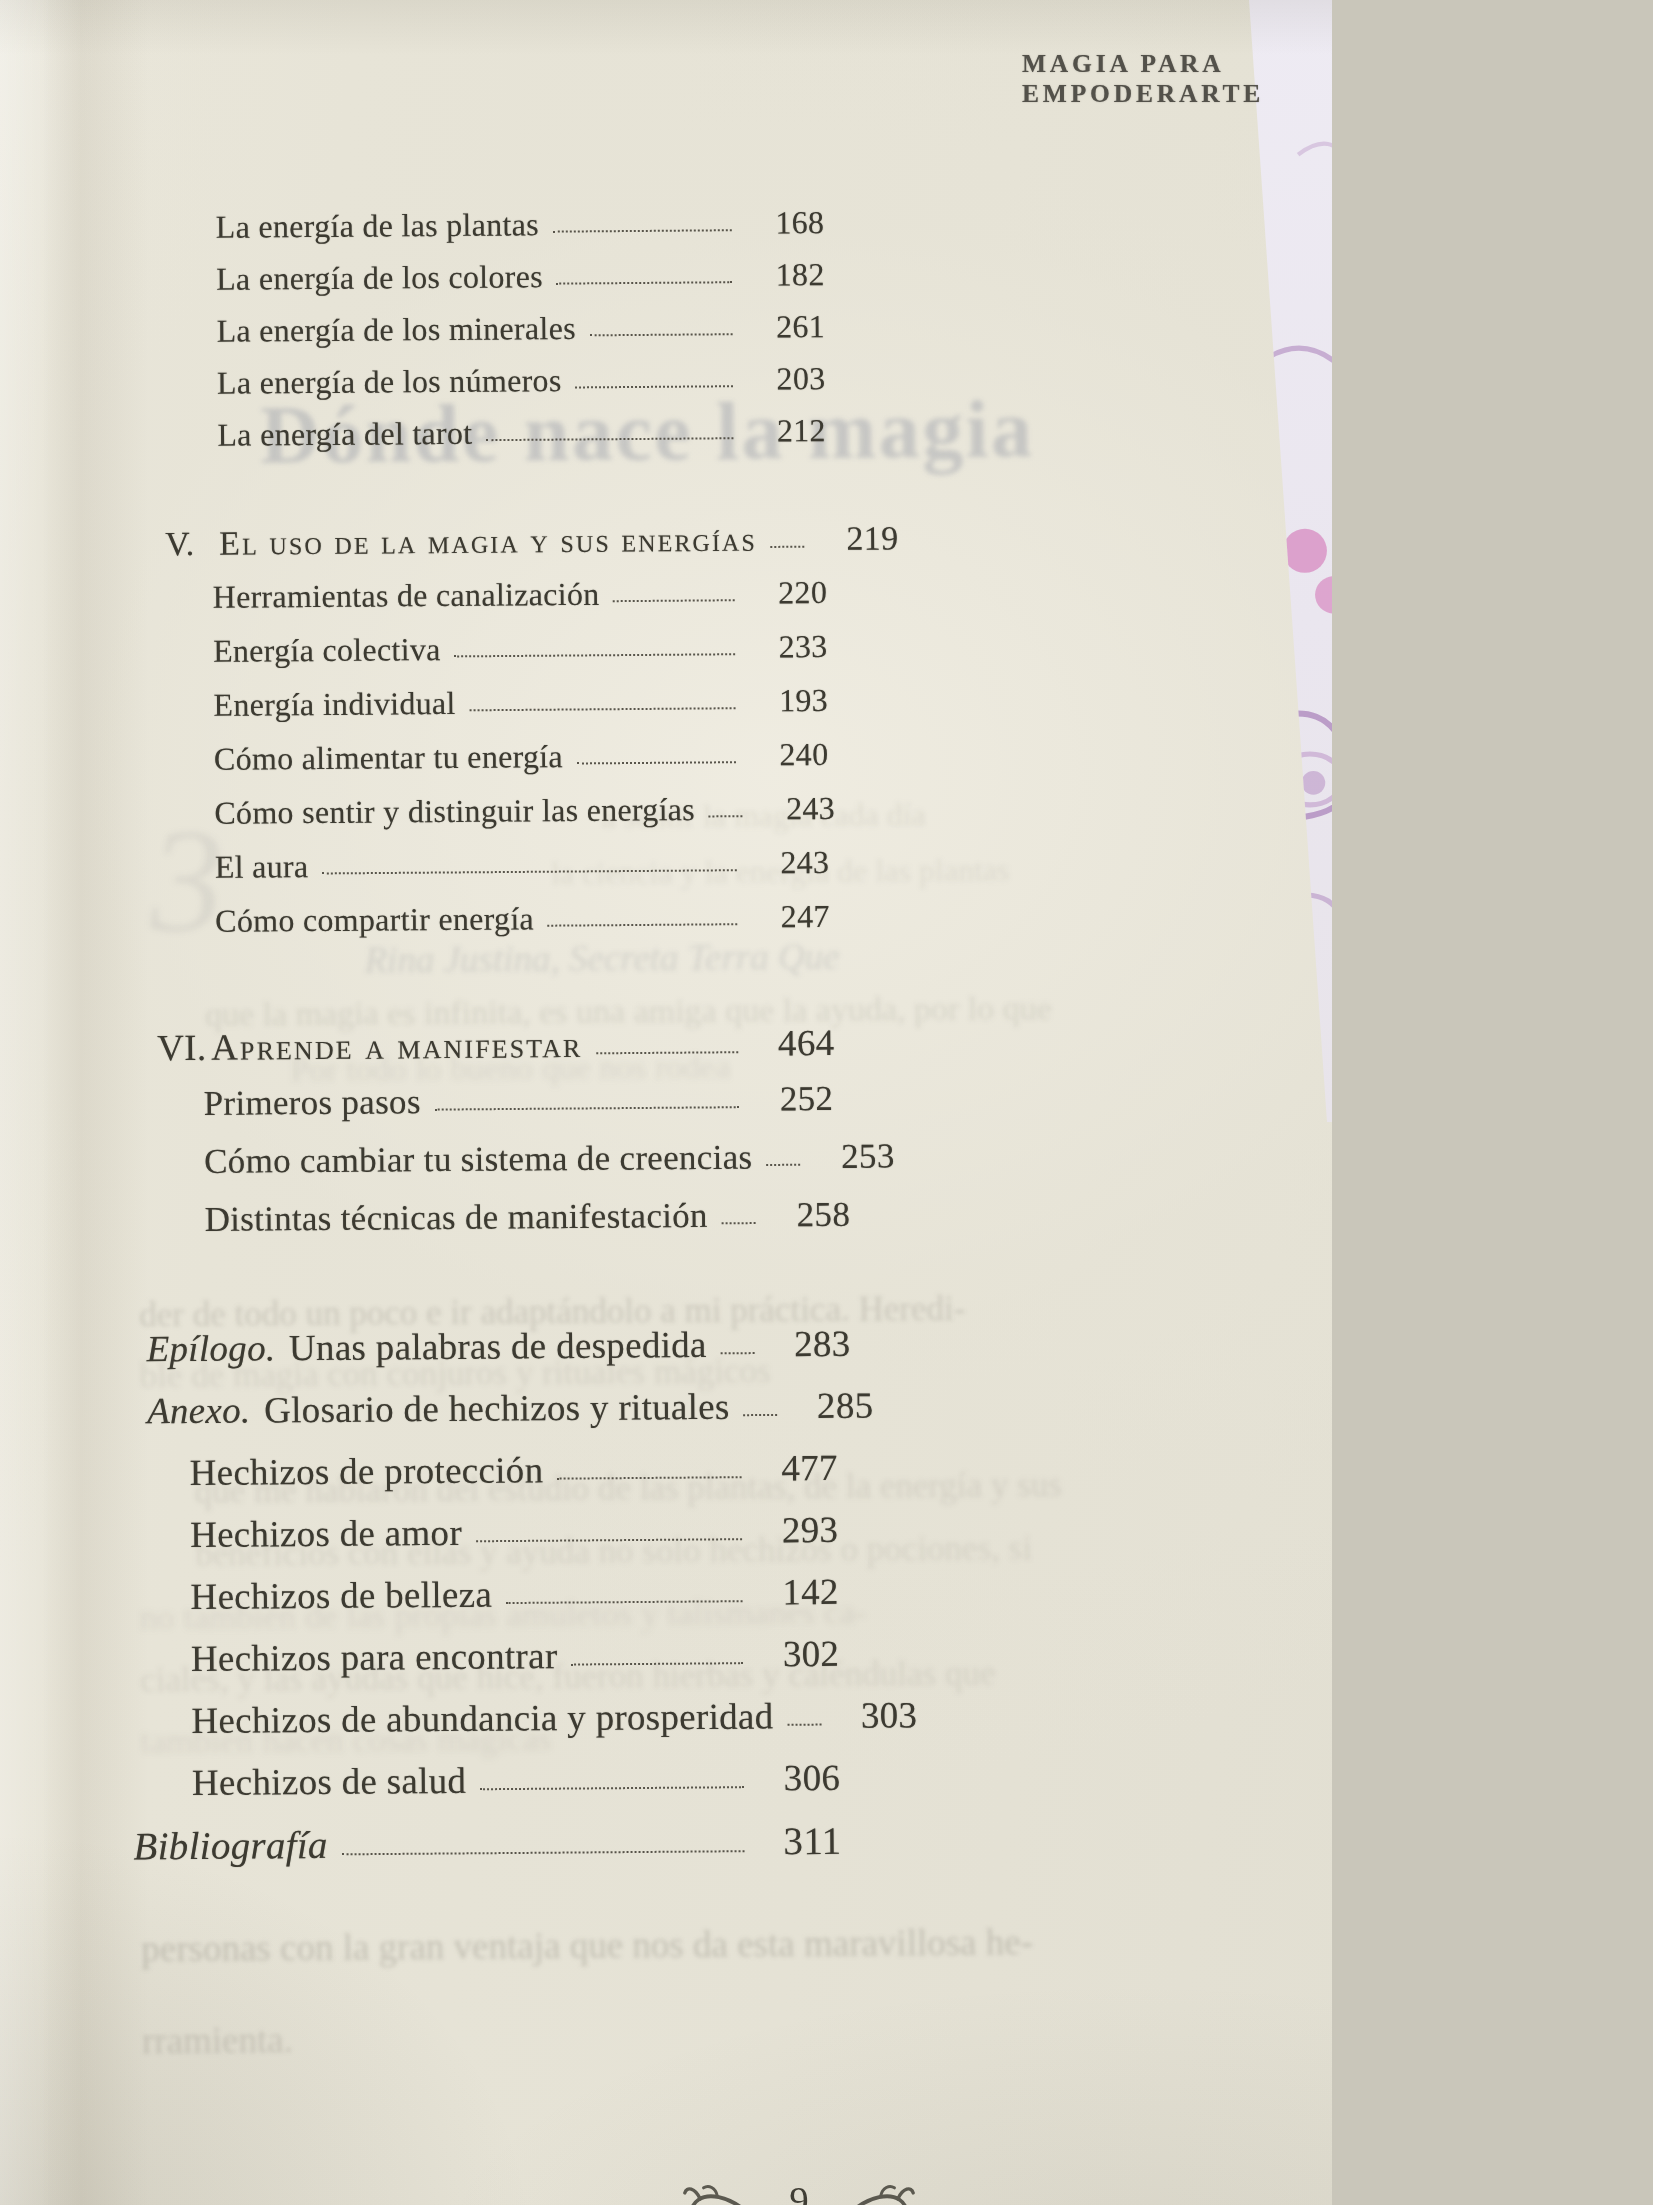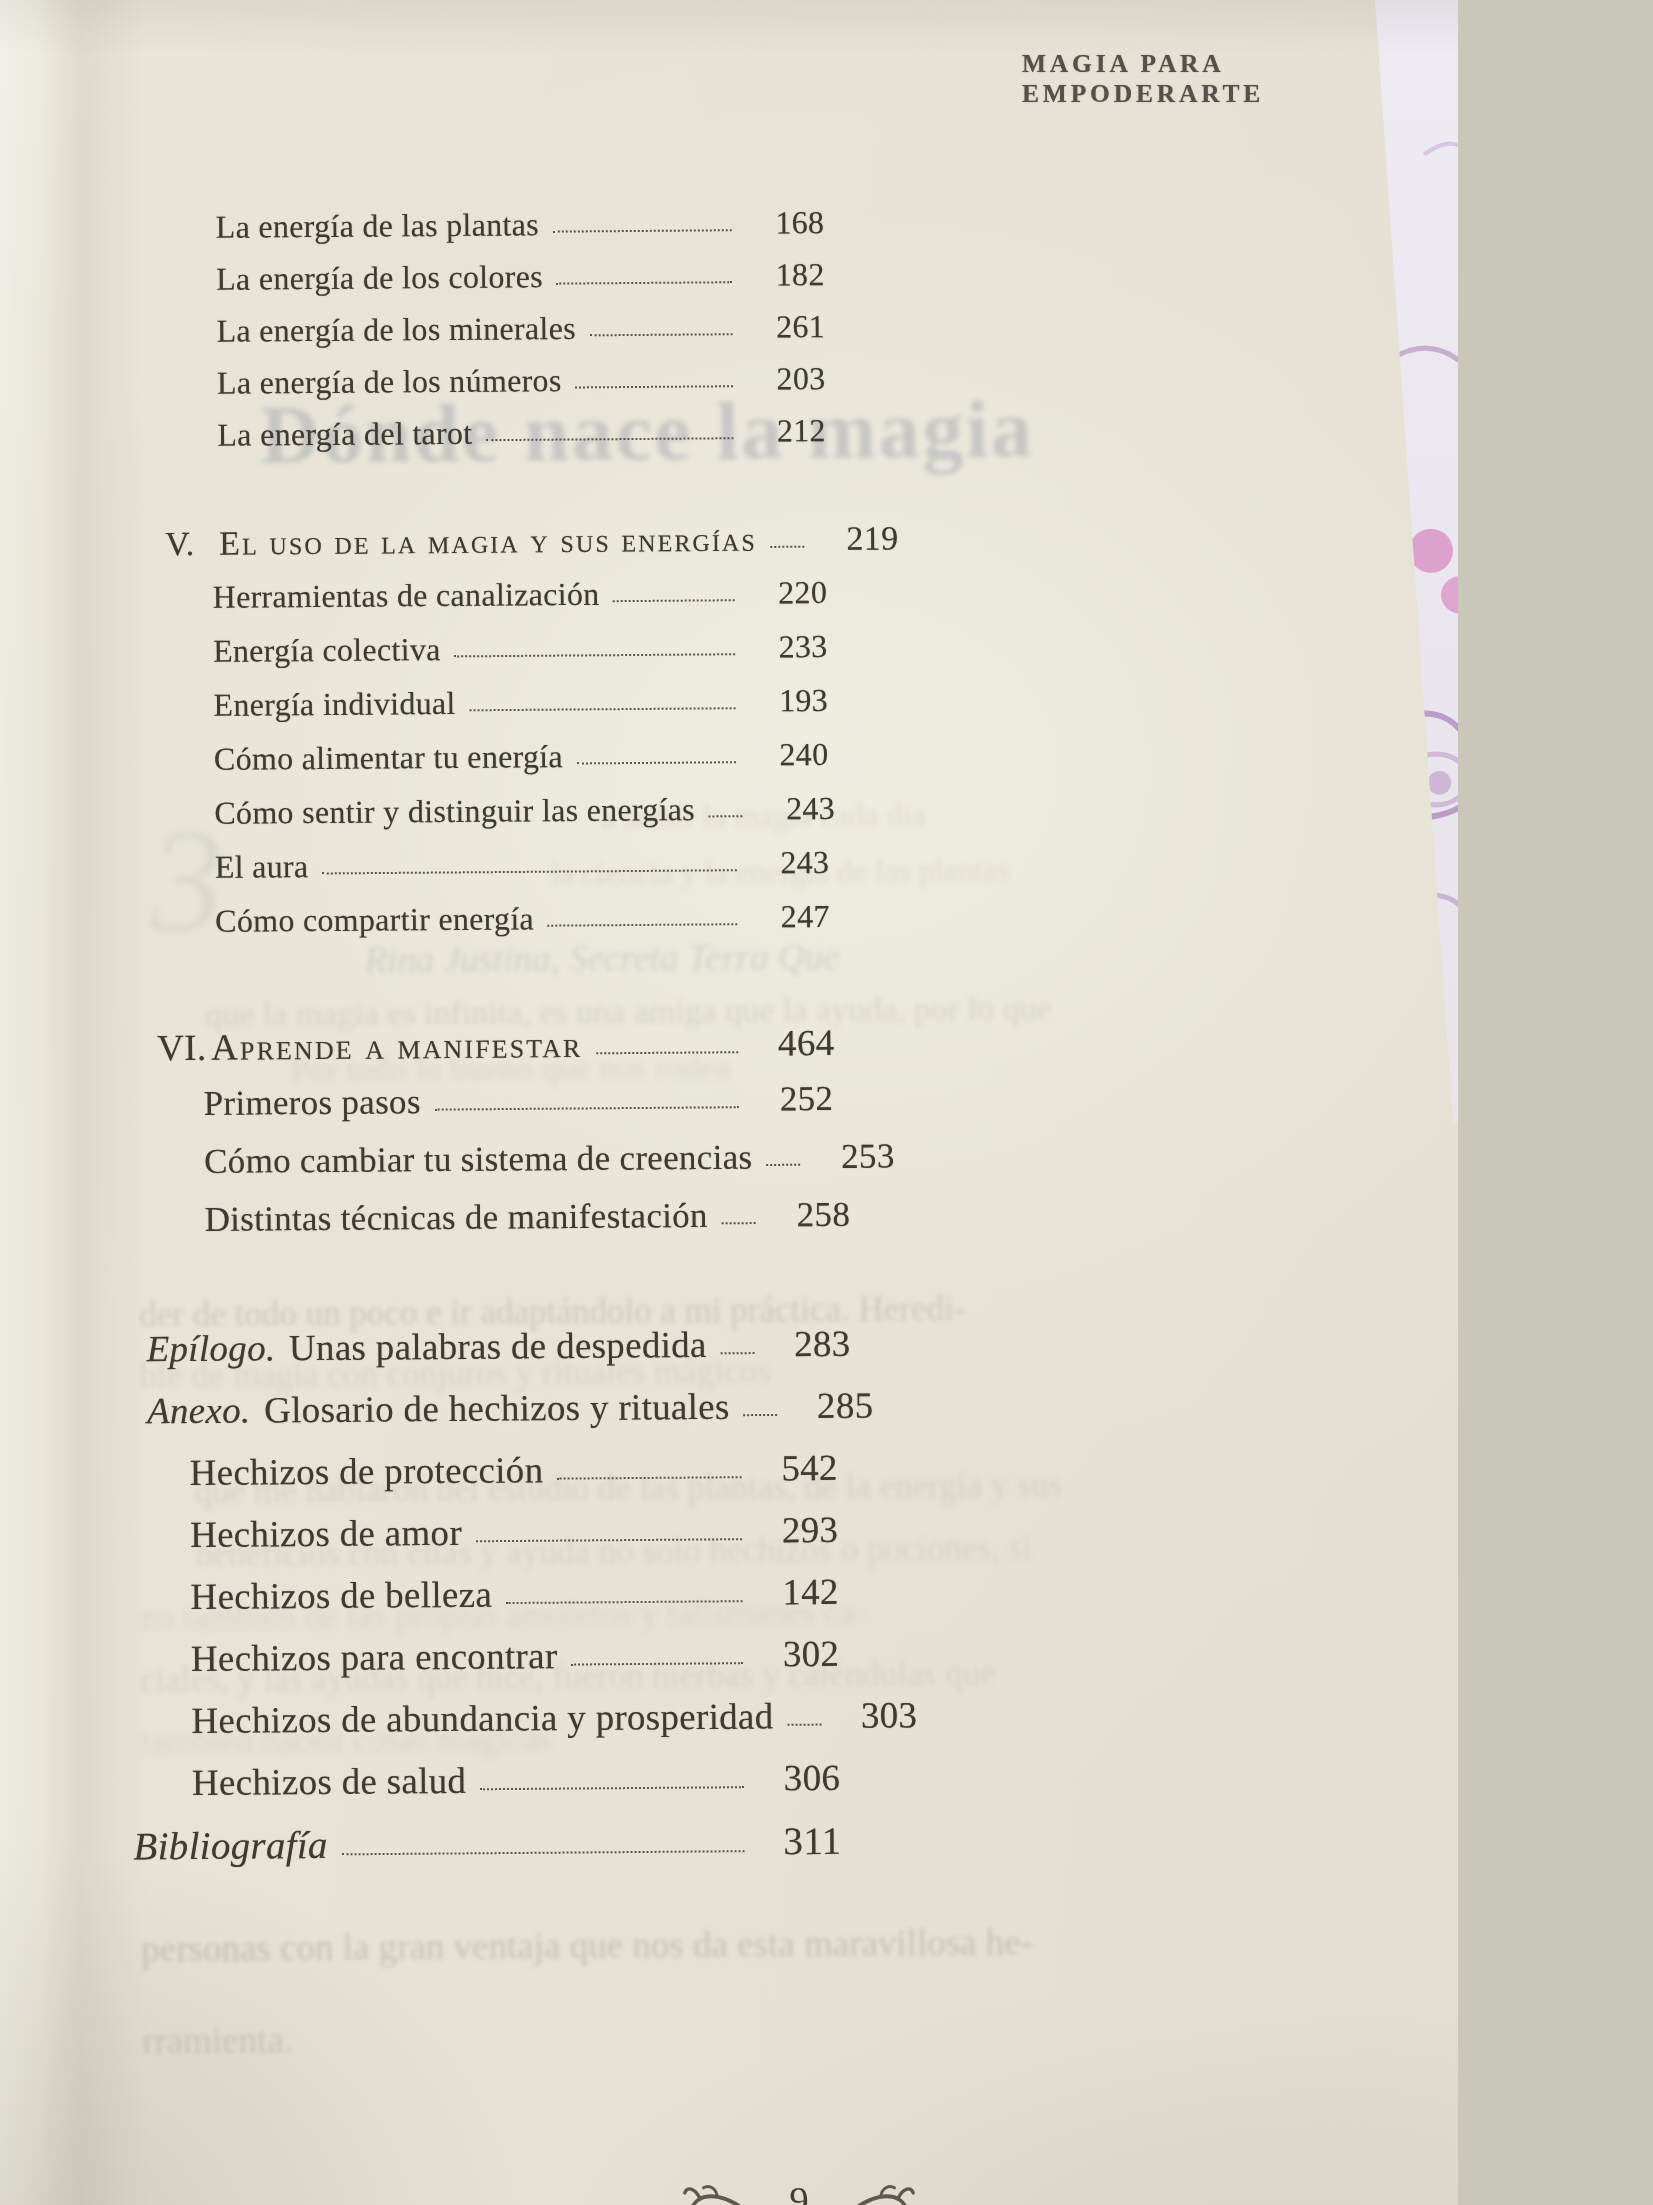--- a/index.html
+++ b/index.html
@@ -1,17 +1,17 @@
 <!DOCTYPE html>
 <html style="font-size:13.6px"><head>
 <meta charset="utf-8">
 <style>
   html,body { margin:0; padding:0; background:#c9c6ba; }
   .photo {
-    position:relative; width:1458px; height:2205px; overflow:hidden;
+    position:relative; width:1332px; height:2205px; overflow:hidden;
     font-family:"Liberation Serif","DejaVu Serif",serif;
     background:
       radial-gradient(ellipse 1275px 1020px at 58% 35%, rgba(240,237,226,.9) 0%, rgba(231,228,215,.6) 55%, rgba(0,0,0,0) 100%),
       linear-gradient(97deg, #efede4 0px, #e9e6da 102px, #e7e4d7 357px, #e5e2d5 1020px, #e2dfd2 1615px),
       #e5e2d5;
   }
   .shading { position:absolute; inset:0; pointer-events:none; z-index:4;
     background:
       linear-gradient(90deg, rgba(255,255,255,.22) 0px, rgba(255,255,255,0) 51px),
       linear-gradient(90deg, rgba(0,0,0,0) 42px, rgba(122,110,86,.10) 81px, rgba(0,0,0,0) 149px),
@@ -253,21 +253,21 @@
 
     <span class="lead">Anexo.</span>
     <span class="label">Glosario de hechizos y rituales</span>
     <span class="dots"></span>
     <span class="pagenum">285</span>
   </div>
           <div class="row">
 
     <span class="label">Hechizos de protección</span>
     <span class="dots"></span>
-    <span class="pagenum">542</span>
+    <span class="pagenum">477</span>
   </div>
           <div class="row">
 
     <span class="label">Hechizos de amor</span>
     <span class="dots"></span>
     <span class="pagenum">293</span>
   </div>
           <div class="row">
 
     <span class="label">Hechizos de belleza</span>

